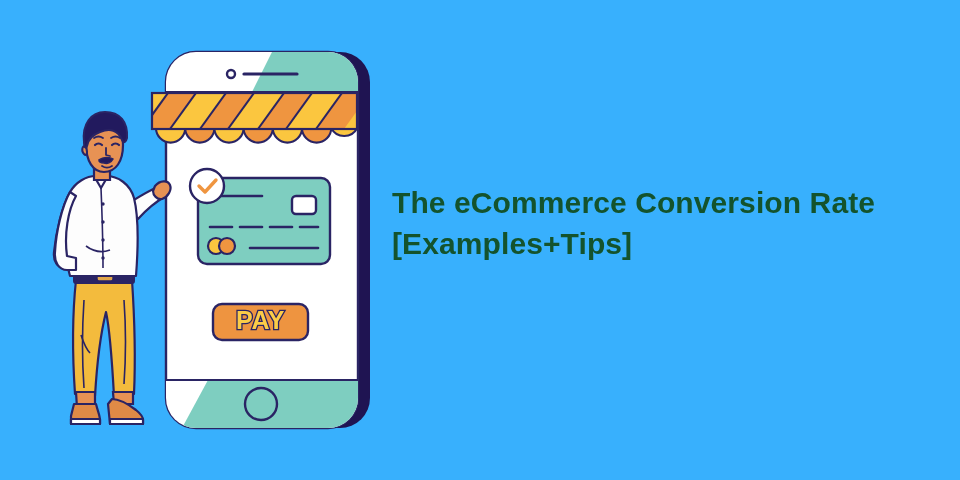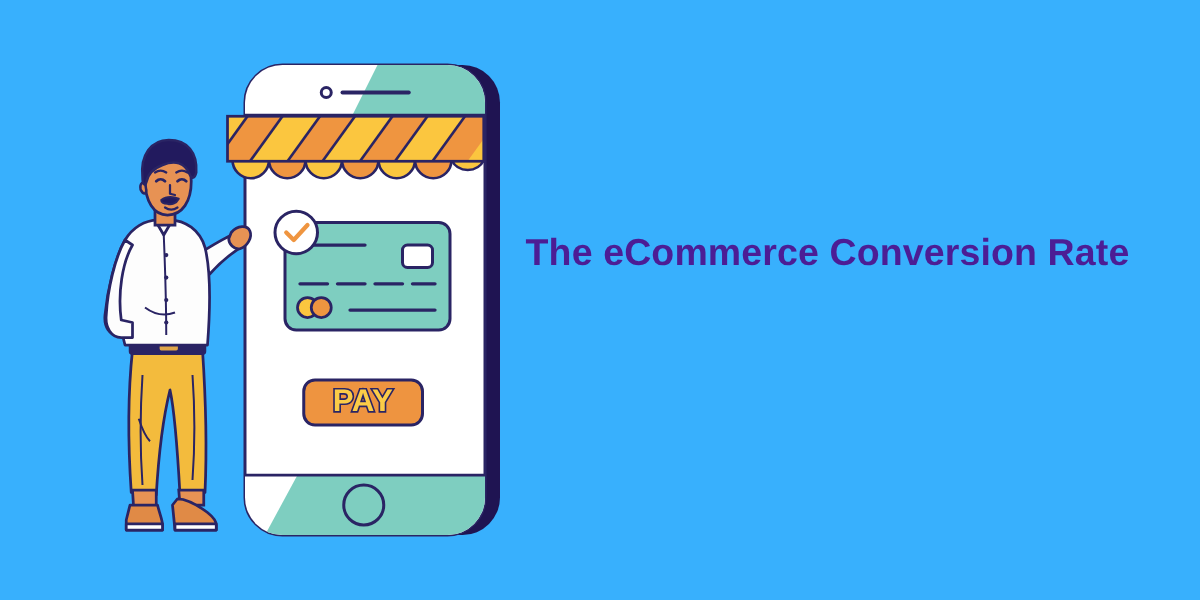--- a/index.html
+++ b/index.html
@@ -19,34 +19,33 @@
     height: 480px;
     background: #38b0fd;
     overflow: hidden;
   }
   .illustration {
     position: absolute;
     left: 0;
     top: 0;
     width: 400px;
     height: 480px;
-    padding-left: 30px;
   }
   .illustration svg {
     display: block;
     width: 400px;
     height: 480px;
   }
   .headline {
     position: absolute;
     left: 392px;
     top: 182px;
     width: 540px;
-    text-align: center;
-    color: #4c1d95;
+    text-align: left;
+    color: #14532d;
     font-family: "Liberation Sans", sans-serif;
     font-weight: bold;
     font-size: 30px;
     line-height: 41px;
     letter-spacing: 0.1px;
   }
   .headline-line {
     display: block;
     white-space: nowrap;
   }
@@ -220,15 +219,16 @@
 
         <path d="M 99 160 C 103 157 108 157 113 159 C 111 163 107 164 104 163 C 101 163 99 162 99 160 Z" fill="#221a5e" stroke="#2a2464" stroke-width="1.6" stroke-linejoin="round"></path>
 
         <path d="M 102 166 C 105 168 109 168 112 166" fill="none" stroke="#2a2464" stroke-width="1.8" stroke-linecap="round"></path>
       </g>
     </svg>
   </div>
 
   <div class="headline">
     <span class="headline-line">The eCommerce Conversion Rate</span>
+    <span class="headline-line">[Examples+Tips]</span>
   </div>
 
 </div>
 
 </body></html>

